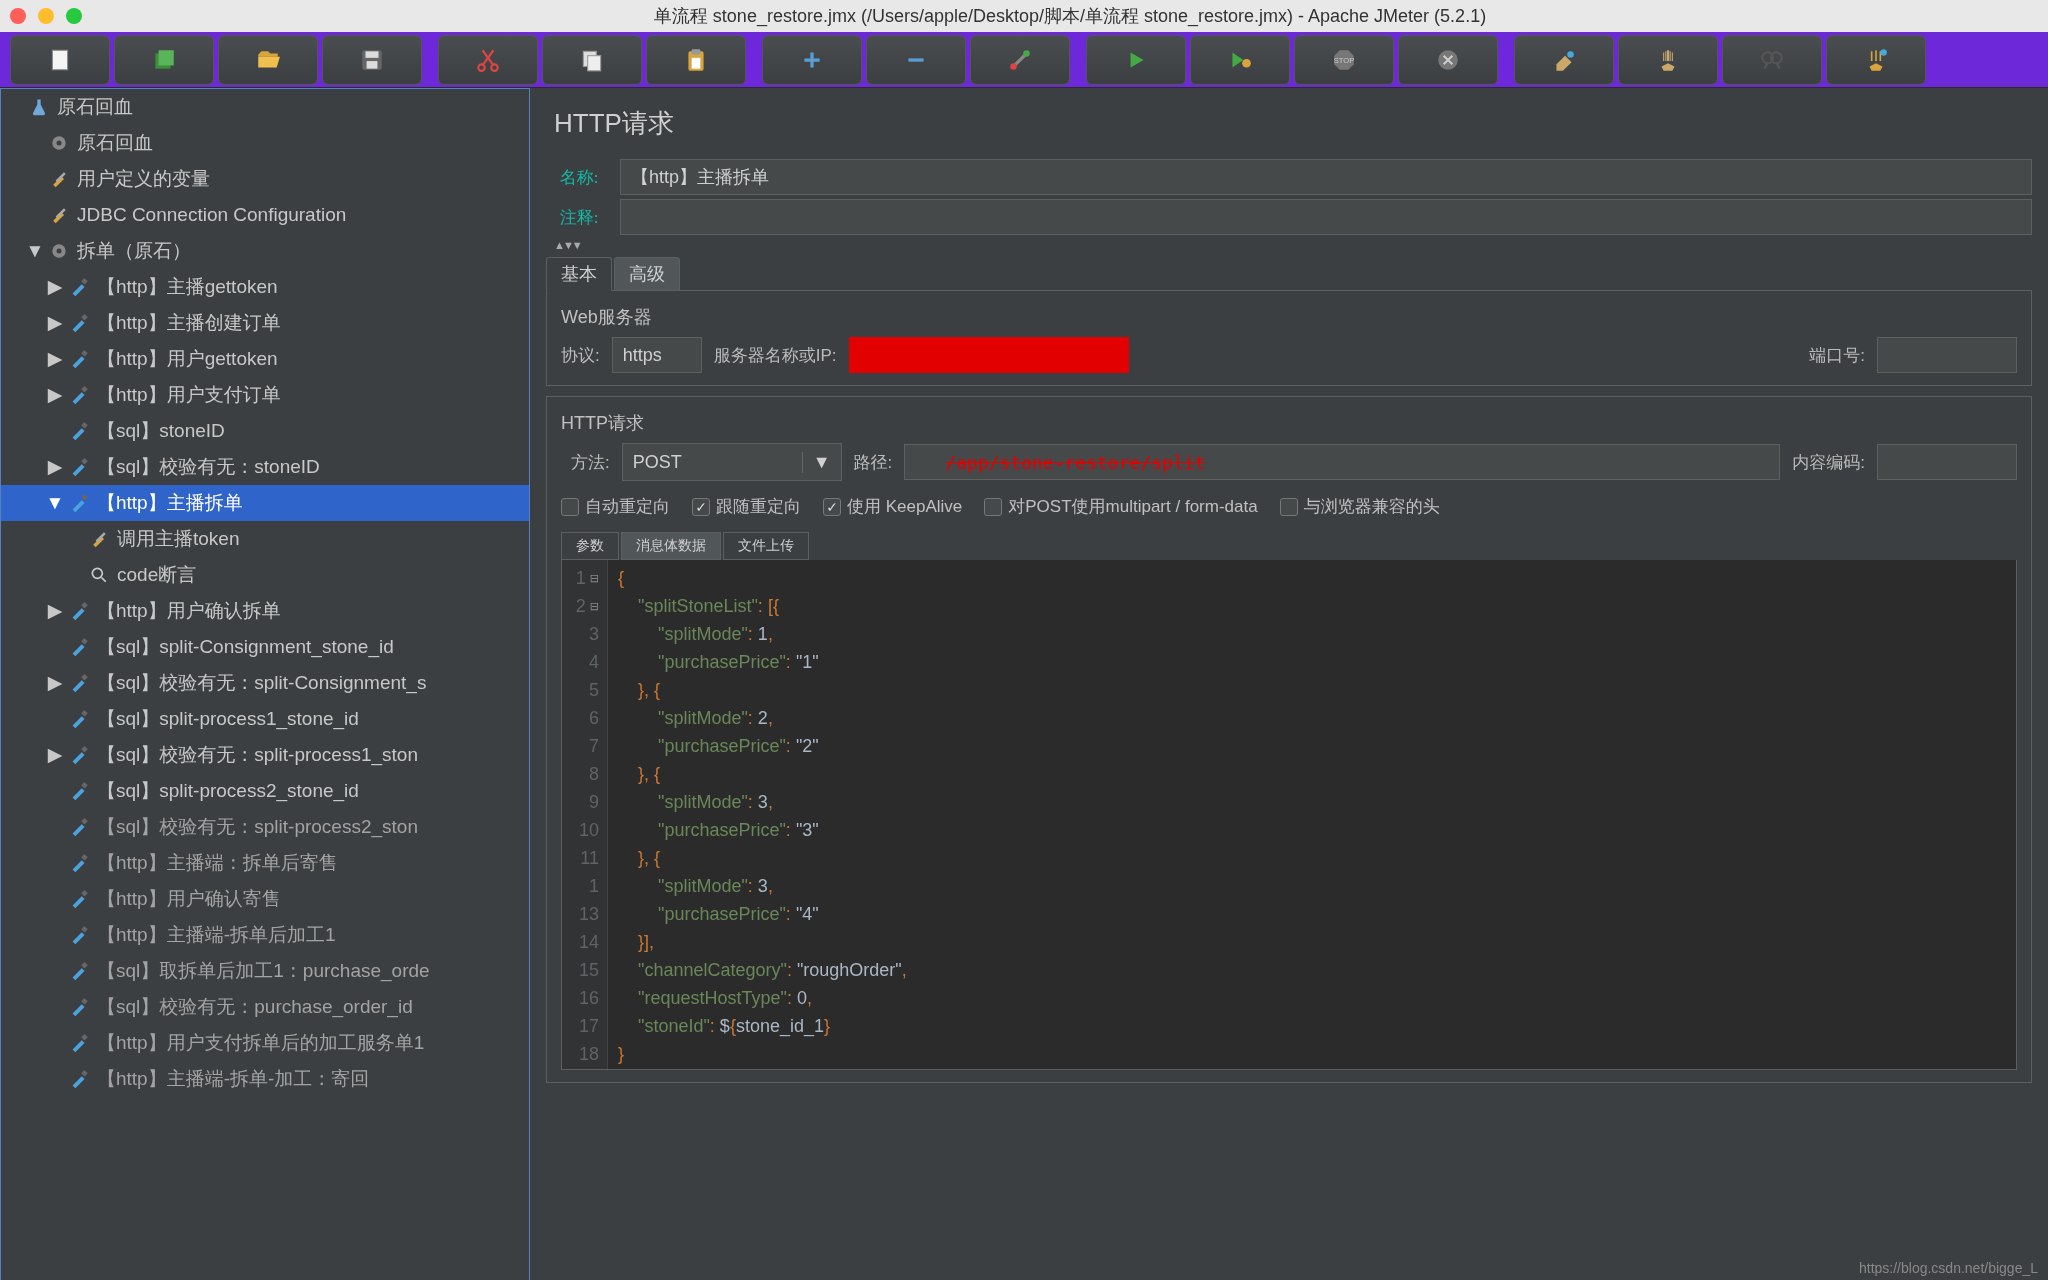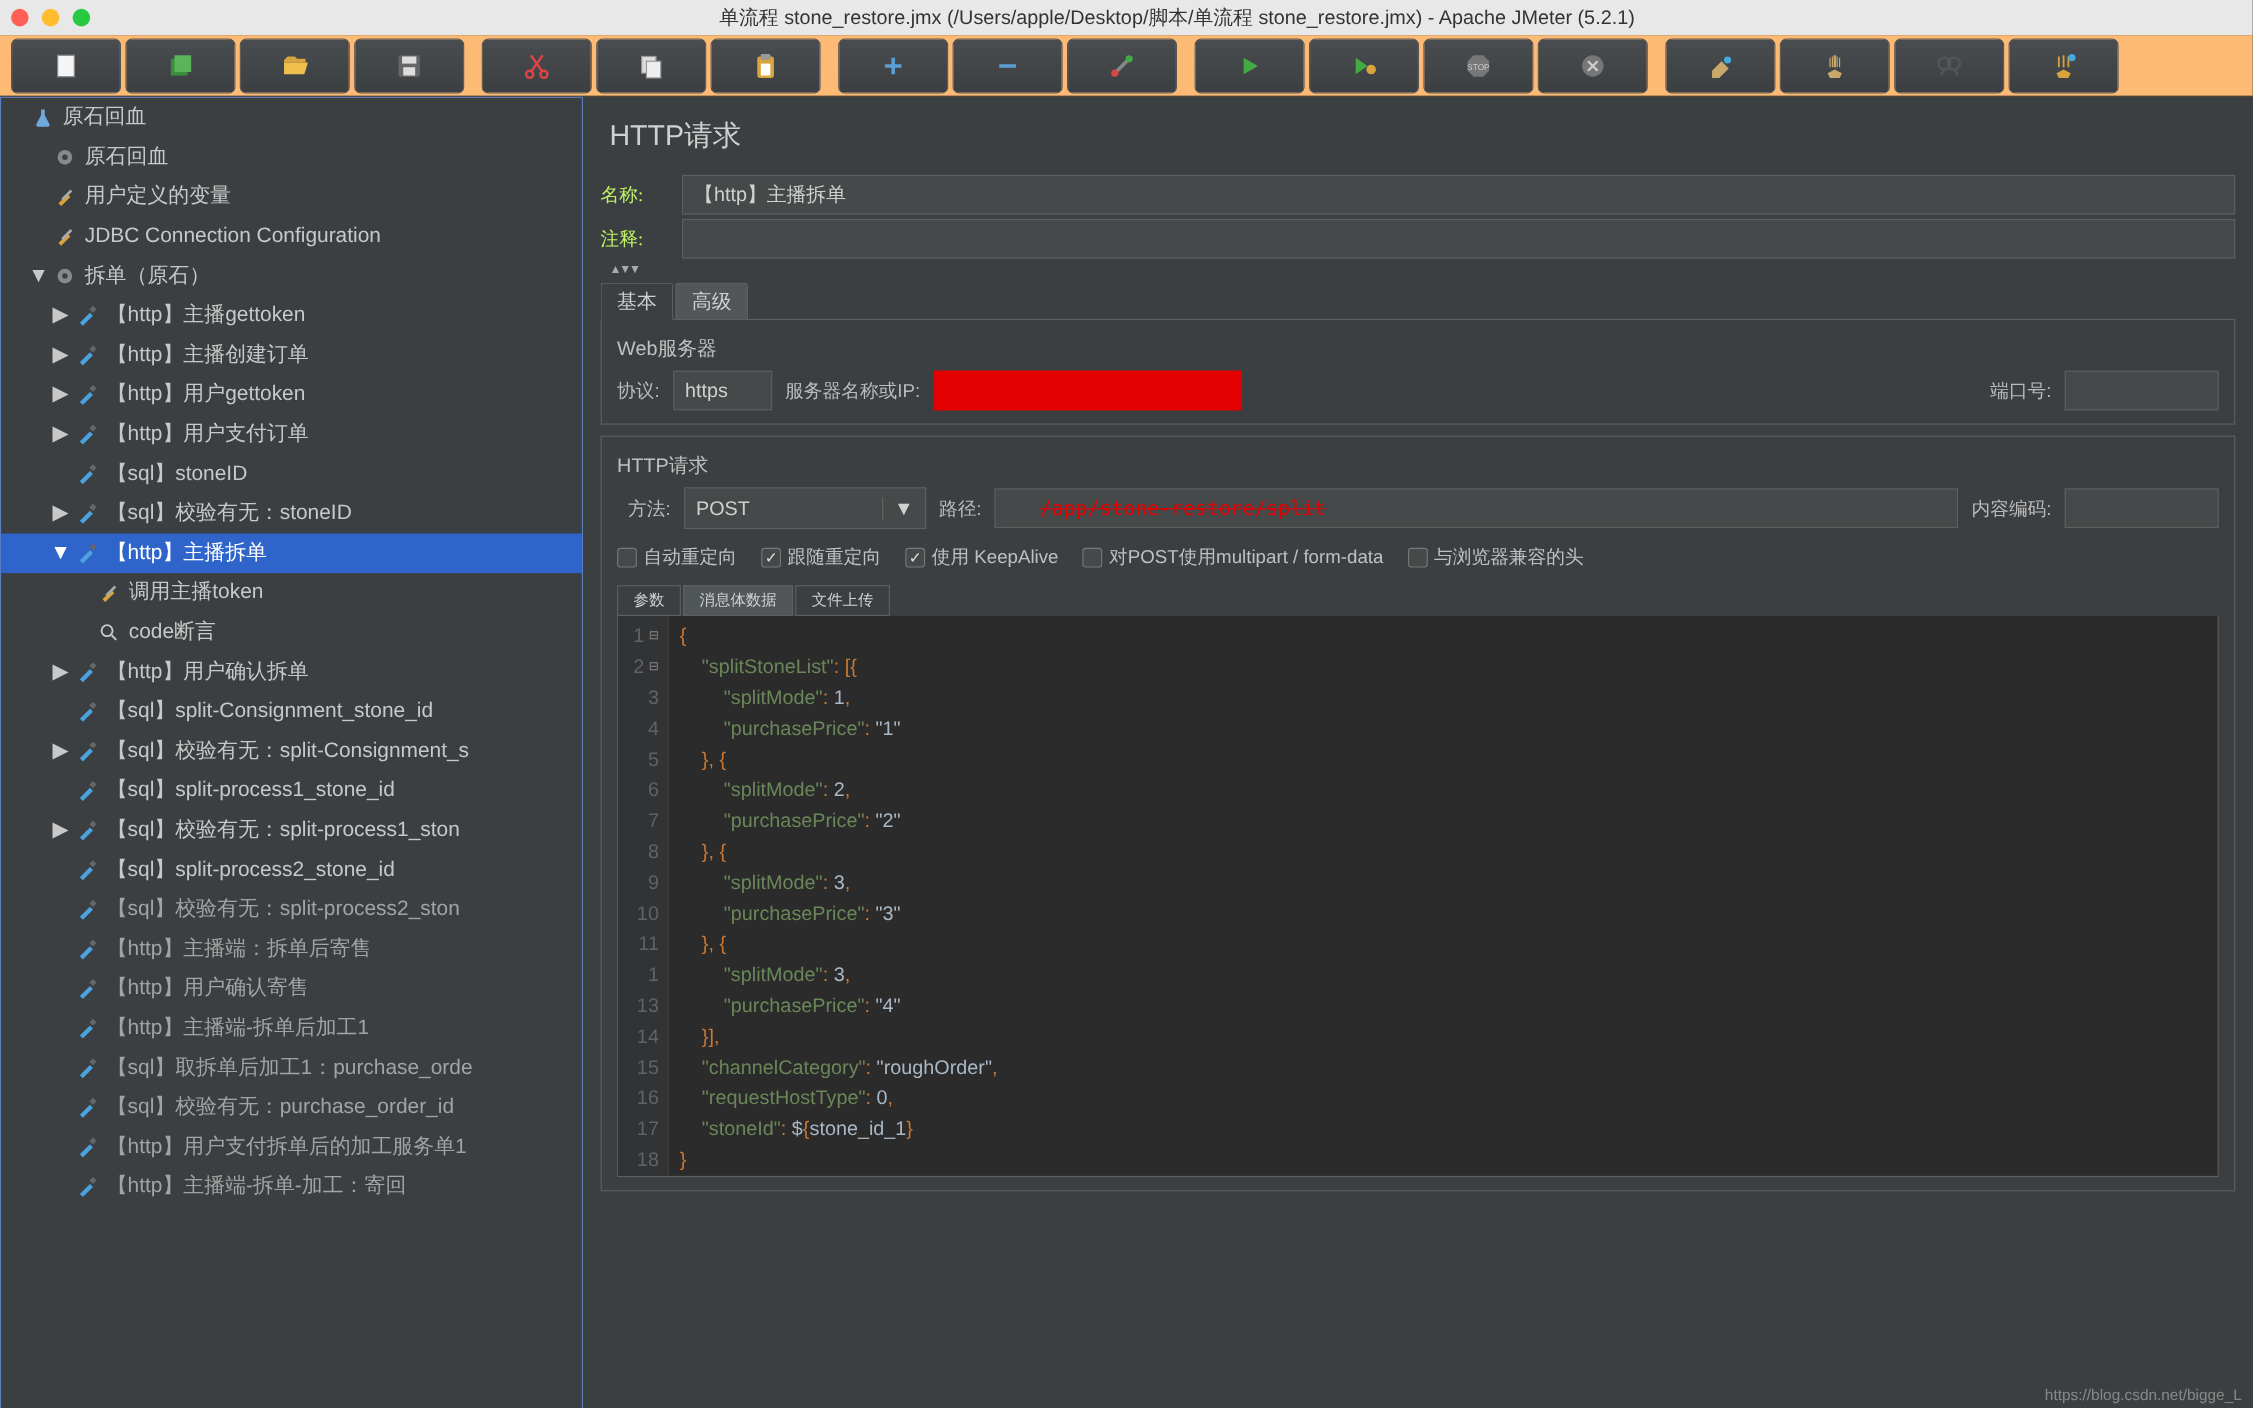--- a/index.html
+++ b/index.html
@@ -8,21 +8,21 @@
   
   .titlebar { height: 32px; background: #e8e8e8; display: flex; align-items: center; padding: 11px 10px; justify-content: center; }
   .traffic { display: flex; gap: 12px; margin-right: 20px; }
   .tl { width: 16px; height: 16px; border-radius: 50%; }
   .close-l { background: #ff5f56; }
   .min-l { background: #ffbd2e; }
   .max-l { background: #27c93f; }
   .title-text { flex: 1; text-align: center; color: #333; font-size: 18px; }
   
   
-  .toolbar { height: 56px; background: #fdba74; display: flex; align-items: center; padding: 0 10px; gap: 0; border-bottom: 1px solid #2b2b2b;}
+  .toolbar { height: 56px; background: #6d28d9; display: flex; align-items: center; padding: 0 10px; gap: 0; border-bottom: 1px solid #2b2b2b;}
   .tbtn { width: 100px; height: 50px; display: flex; align-items: center; justify-content: center; border: 1px solid #555; background: linear-gradient(#4a4d4f,#3c3f41); border-radius: 6px; margin-right: 4px;}
   .tsvg { width: 26px; height: 26px; }
   
   
   .main { display: flex; height: calc(100% - 86px); }
   .tree-panel { width: 530px; border: 1px solid #5a7fbf; background: #3c3f41; overflow: hidden; }
   .content-panel { flex: 1; padding: 12px 16px; overflow: hidden; }
   
   
   .tree { font-size: 19px; line-height: 36px; color: #c8c8c8; }
@@ -31,21 +31,21 @@
   .tree-row.selected .tlabel { color: #fff; }
   .tree-row.dim .tlabel { color: #a3a3a3; }
   .tw { width: 20px; height: 20px; display: inline-flex; align-items: center; justify-content: center; margin-right: 2px;}
   .ticon { width: 24px; height: 24px; margin-right: 6px; display: inline-flex; align-items: center; justify-content: center;}
   .tlabel { color: #c8c8c8; }
   .ind0 { padding-left: 4px; } .ind1 { padding-left: 24px; } .ind2 { padding-left: 44px; } .ind3 { padding-left: 64px; }
   
   
   h2.panel-title { font-size: 26px; font-weight: normal; color: #d0d0d0; margin: 6px 0 18px 8px; }
   .form-row { display: flex; align-items: center; margin: 4px 0; }
-  .form-label { width: 66px; text-align: left; color: #bef264; margin-right: 8px; font-family: Liberation Serif, serif;}
+  .form-label { width: 66px; text-align: center; color: #14b8a6; margin-right: 8px; font-family: Liberation Serif, serif;}
   .form-input { flex: 1; background: #45494a; border: 1px solid #5e6060; color: #d0d0d0; height: 36px; padding: 0 10px; font-size: 18px;}
   .collapse-arrows { font-size: 11px; color:#aaa; margin: 2px 0 4px 8px; letter-spacing: -2px;}
   
   .tabs { display: flex; gap: 2px; margin-top: 6px; }
   .tab { padding: 4px 14px; background: #515658; border: 1px solid #5e6060; color: #d0d0d0; border-radius: 3px 3px 0 0; font-size: 18px;}
   .tab.active { background: #3c3f41; border-bottom: 1px solid #3c3f41; }
   
   .group { border: 1px solid #5e6060; padding: 12px 14px; margin-top: -1px; }
   .group-title { color: #c0c0c0; margin: 2px 0 8px 0; font-size: 18px;}
   .inline { display: flex; align-items: center; gap: 12px; }

